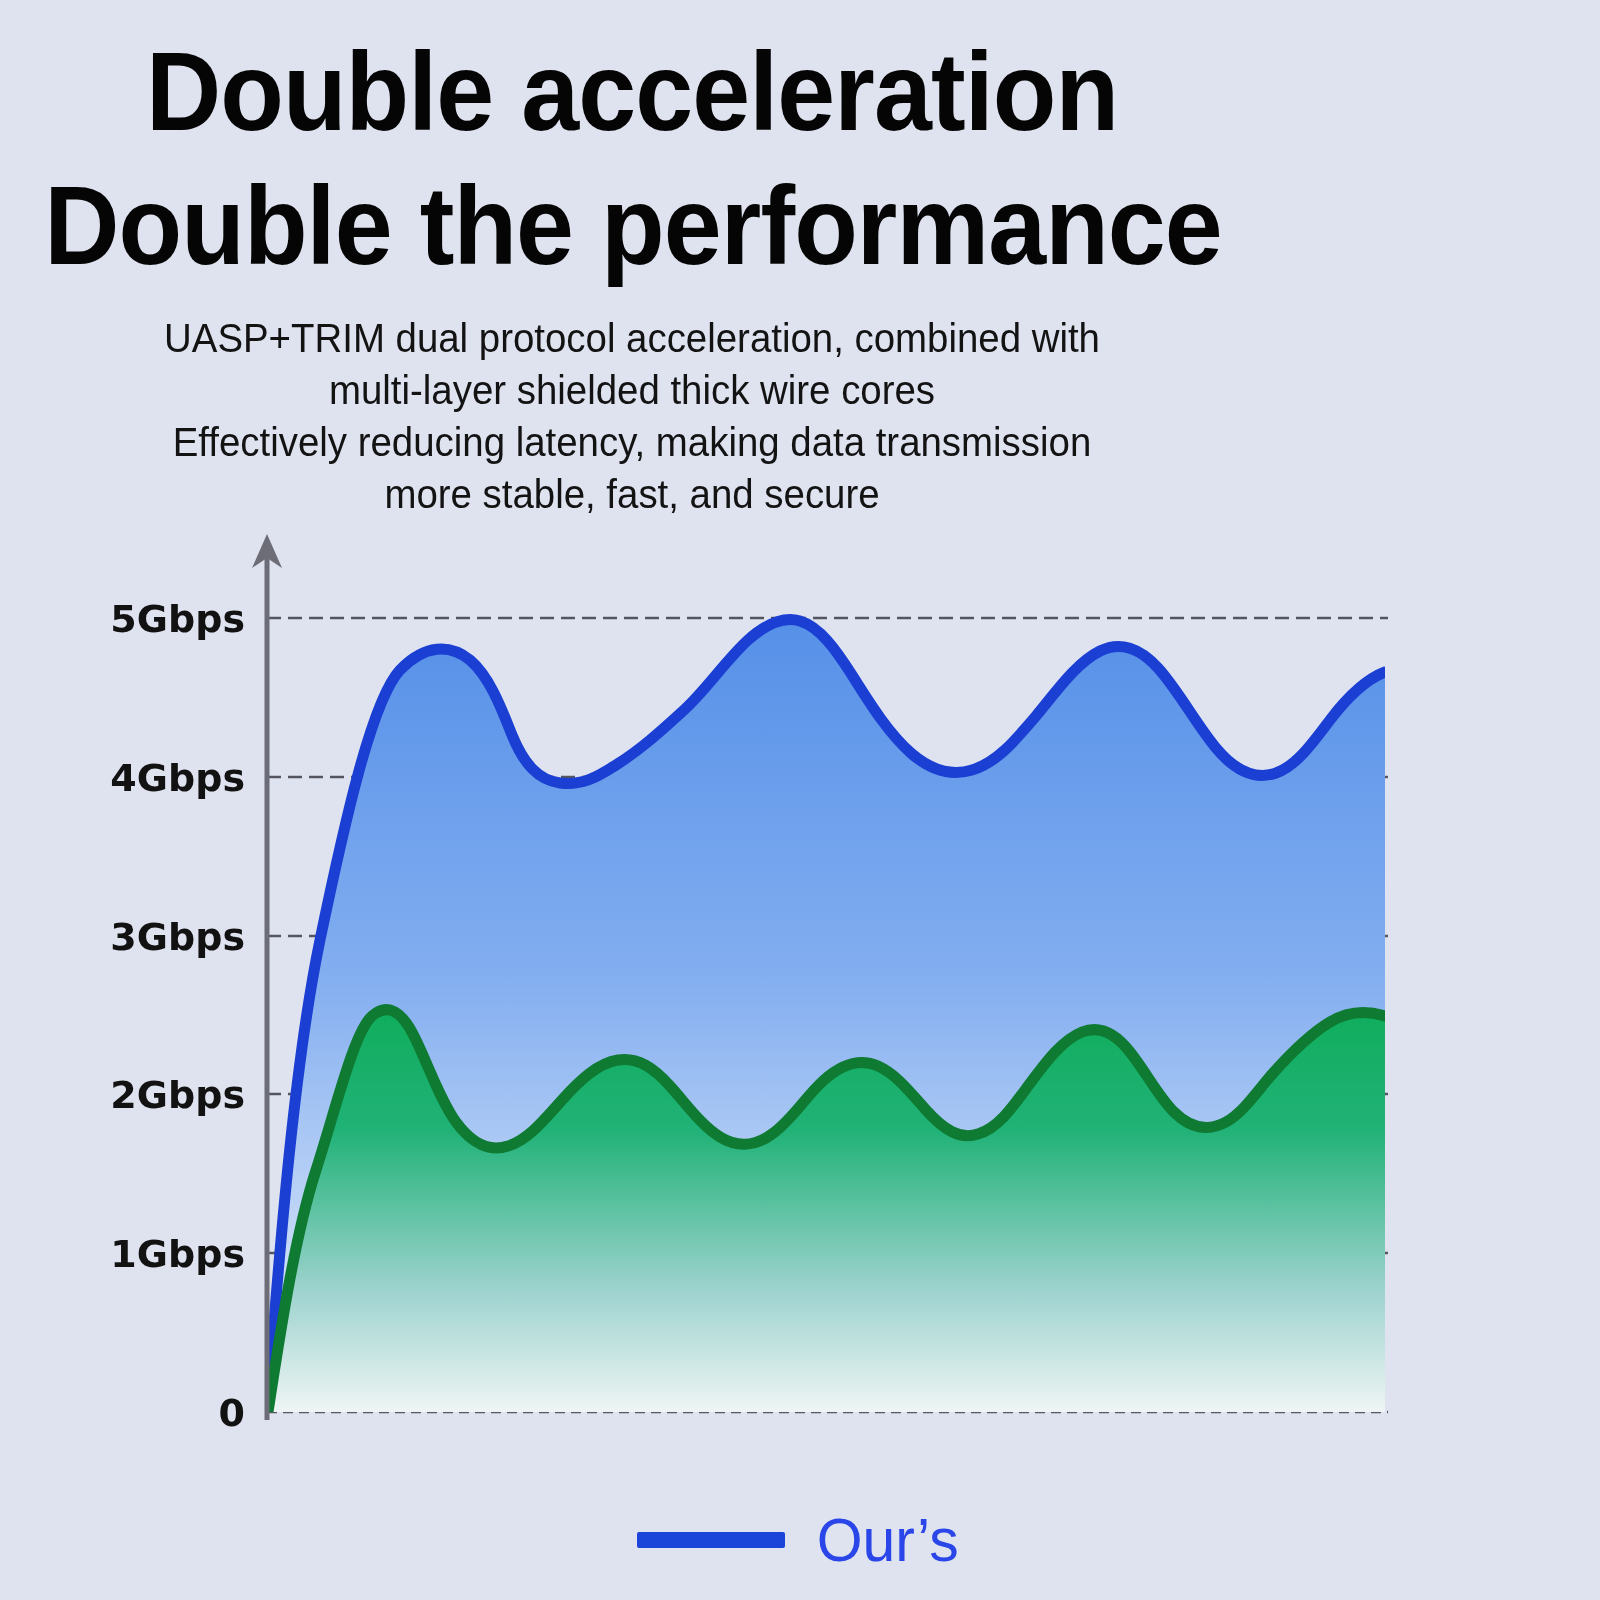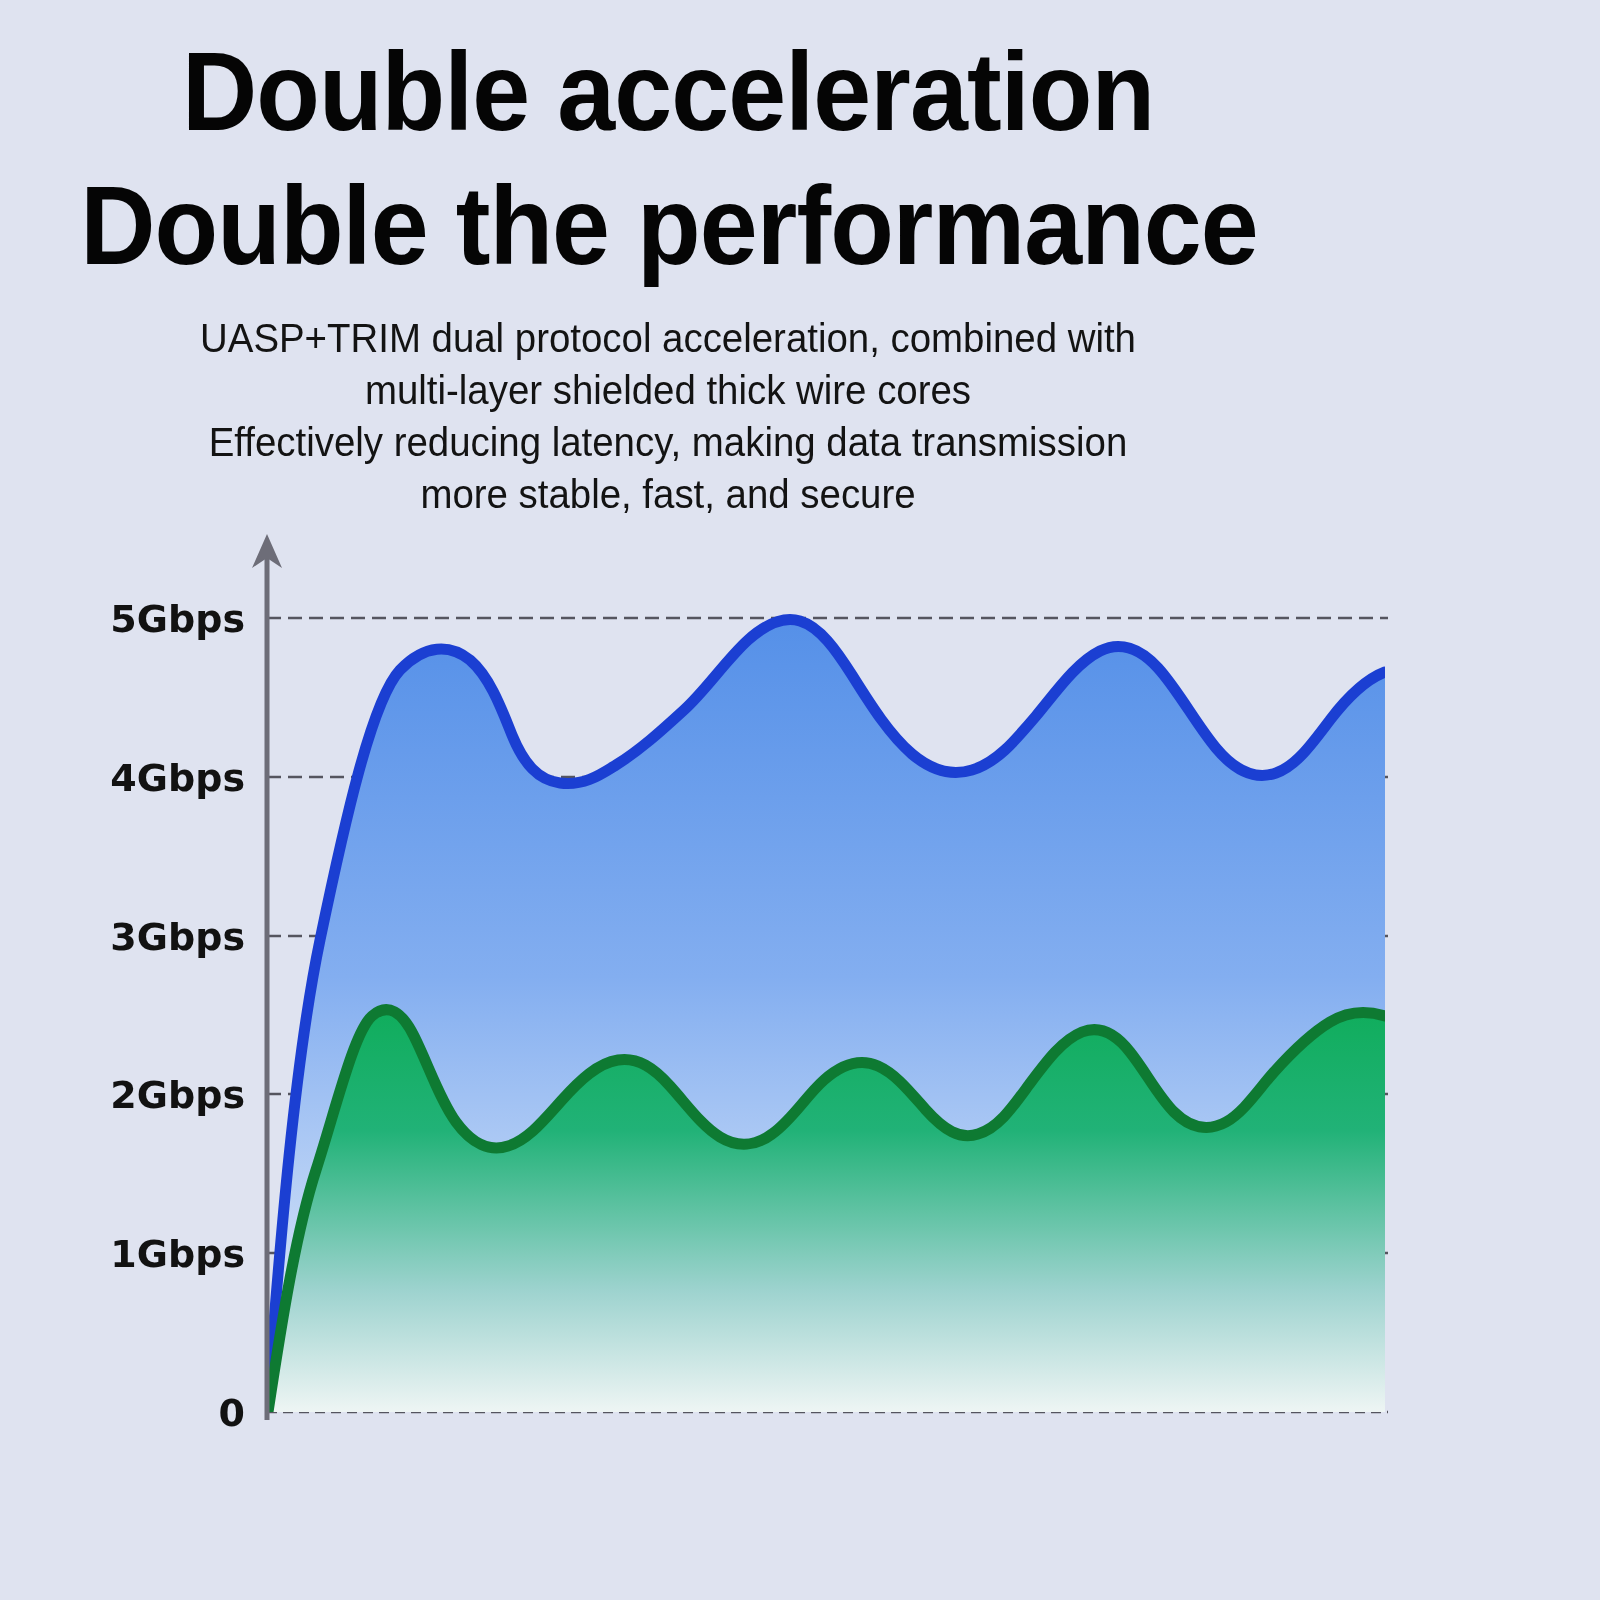--- a/index.html
+++ b/index.html
@@ -8,21 +8,20 @@
     width:1600px;height:1600px;
     background:#dfe3f0;
     font-family:"Liberation Sans", sans-serif;
     overflow:hidden;
     position:relative;
   }
   
   #headings{
     position:absolute;left:0;top:0;width:1264px;
     text-align:center;
-    padding-left:36px;
   }
   .title-line{
     font-family:"Liberation Sans Narrow","Liberation Sans", sans-serif;
     font-weight:700;
     color:#050505;
     letter-spacing:-1px;
     line-height:1.0;
     white-space:nowrap;
   }
   #title-line-1{font-size:112px;padding-top:36px;transform:scaleX(0.93);}
@@ -211,13 +210,17 @@
       <text class="axis-label" x="245" y="271" text-anchor="end">4Gbps</text>
       <text class="axis-label" x="245" y="430" text-anchor="end">3Gbps</text>
       <text class="axis-label" x="245" y="588" text-anchor="end">2Gbps</text>
       <text class="axis-label" x="245" y="747" text-anchor="end">1Gbps</text>
       <text class="axis-label-zero" x="245" y="906" text-anchor="end">0</text>
     </g>
   </svg>
 </div>
 
 <div id="legend">
+  <div class="legend-item">
+    <span class="legend-swatch" style="background:#1b45d8;"></span>
+    <span class="legend-label" style="color:#2a46e8;">Our’s</span>
+  </div>
 </div>
 
 </body></html>

